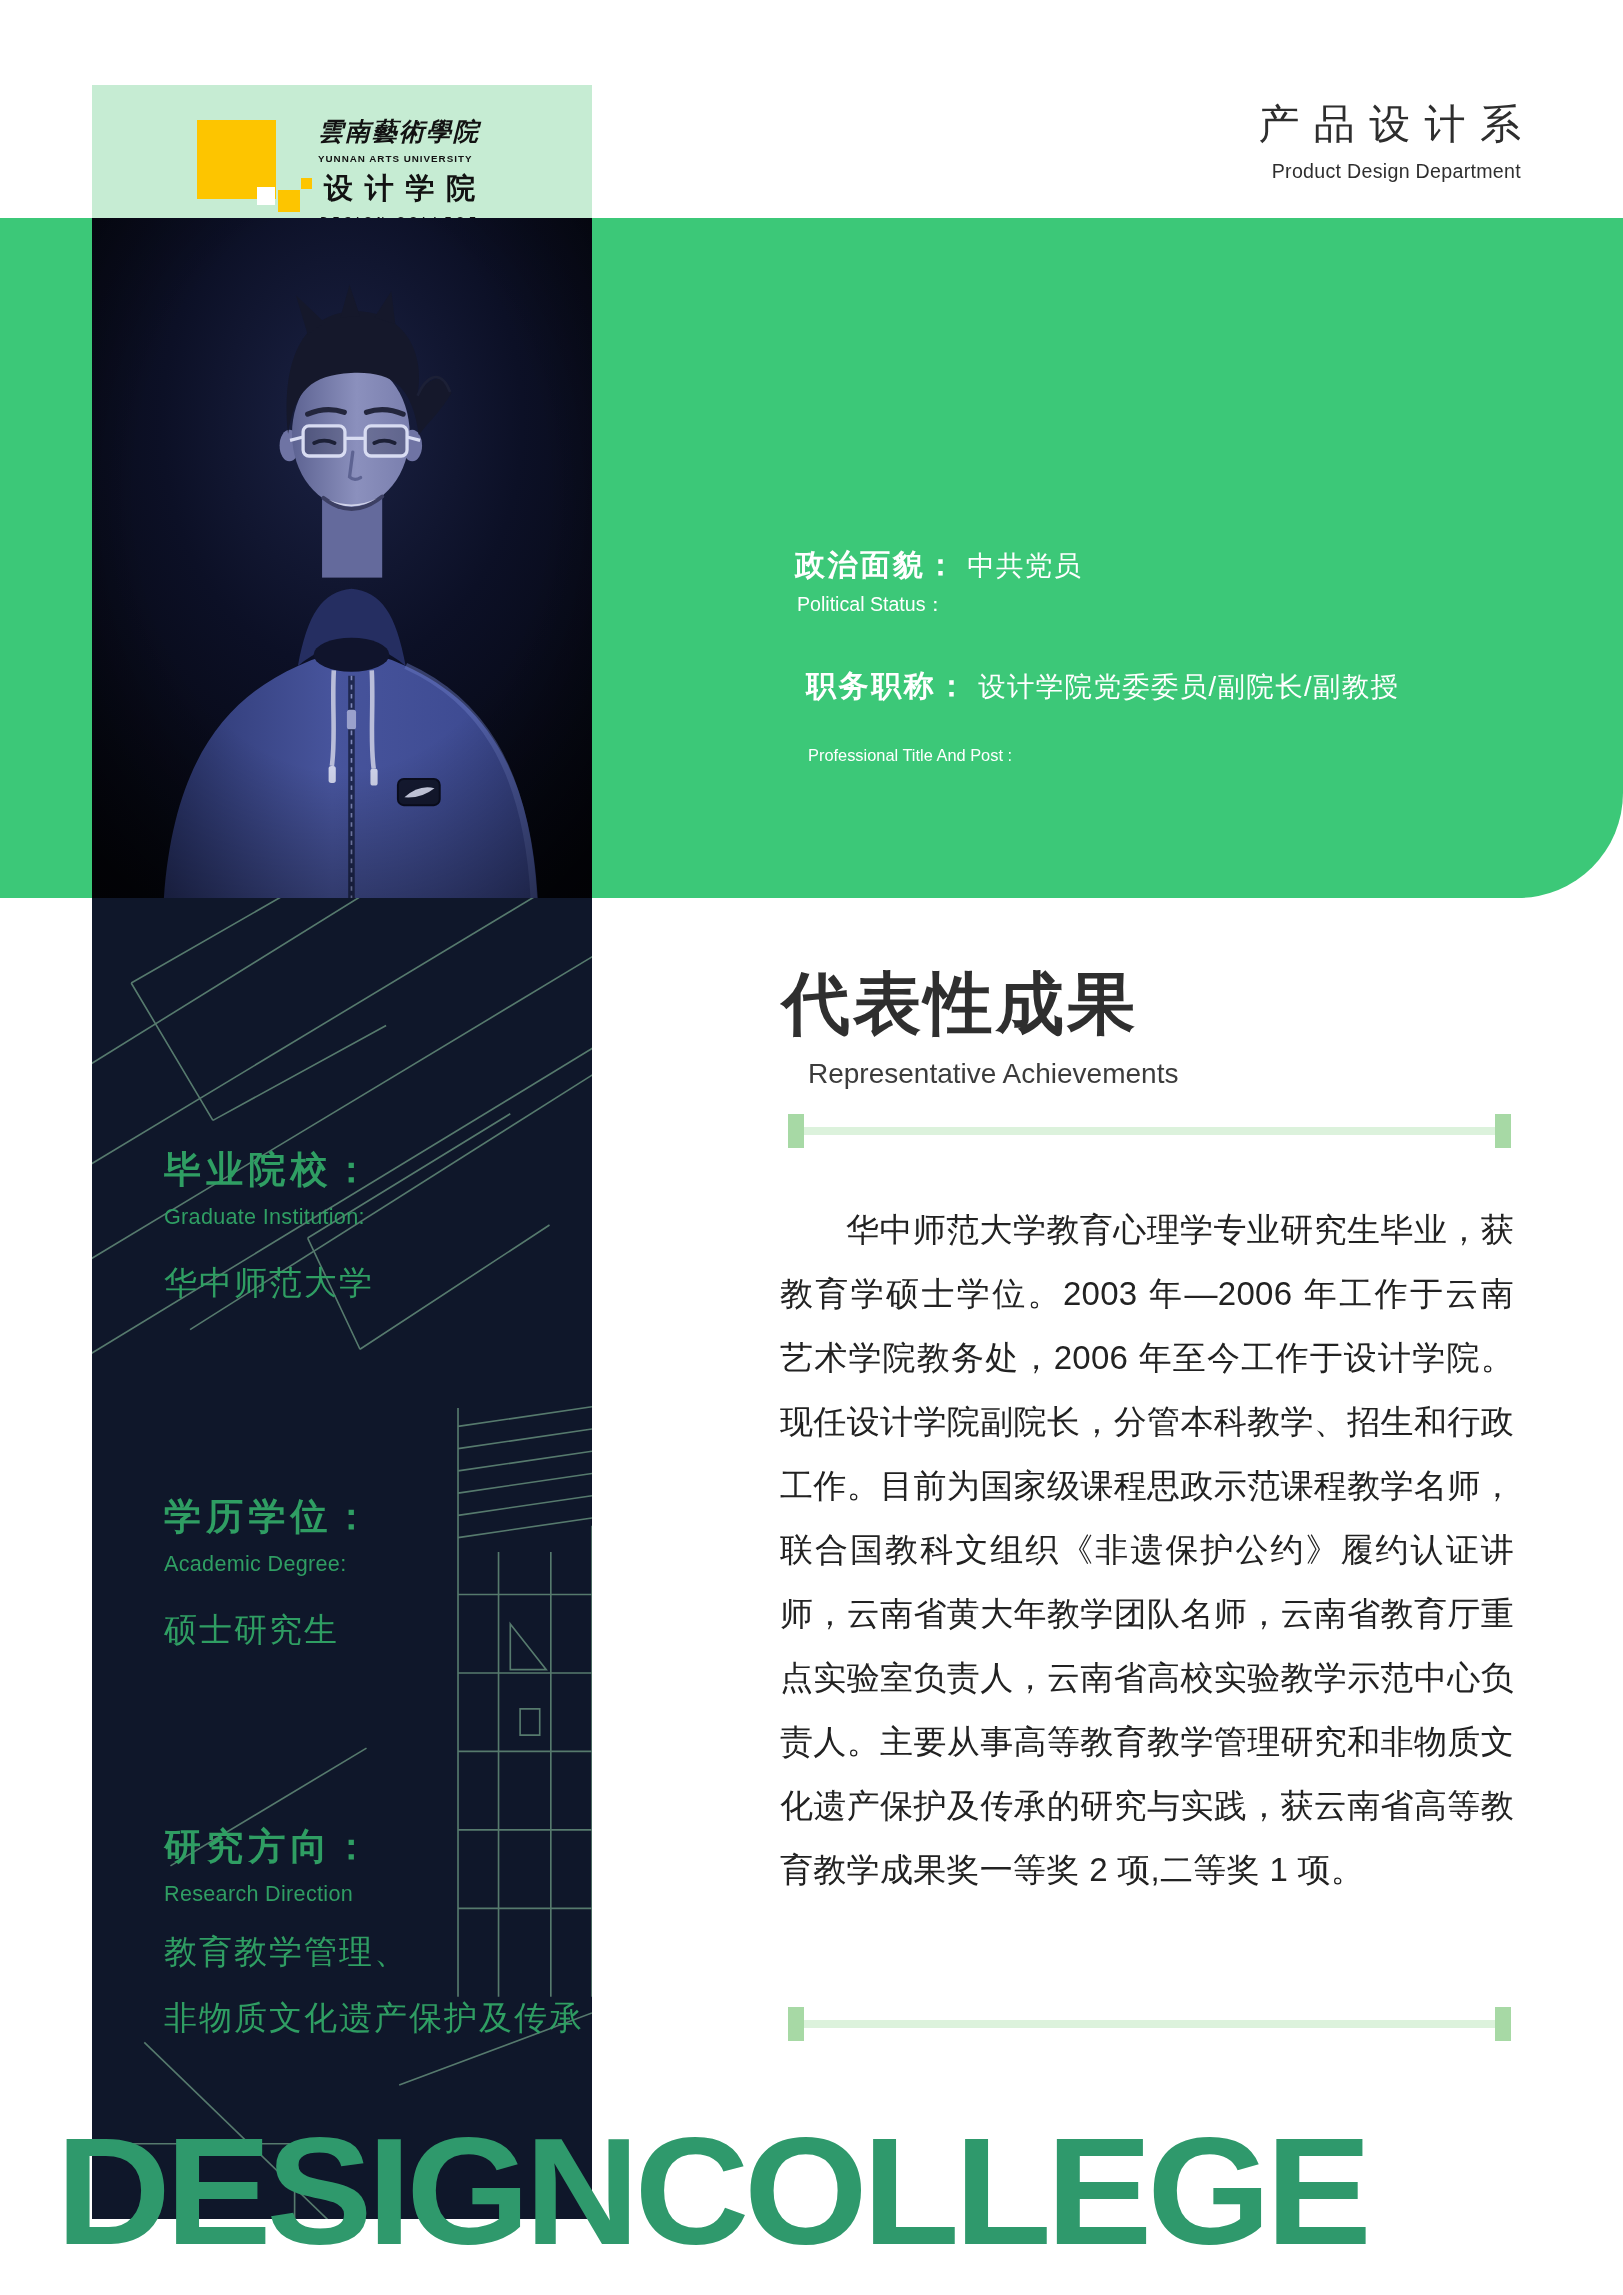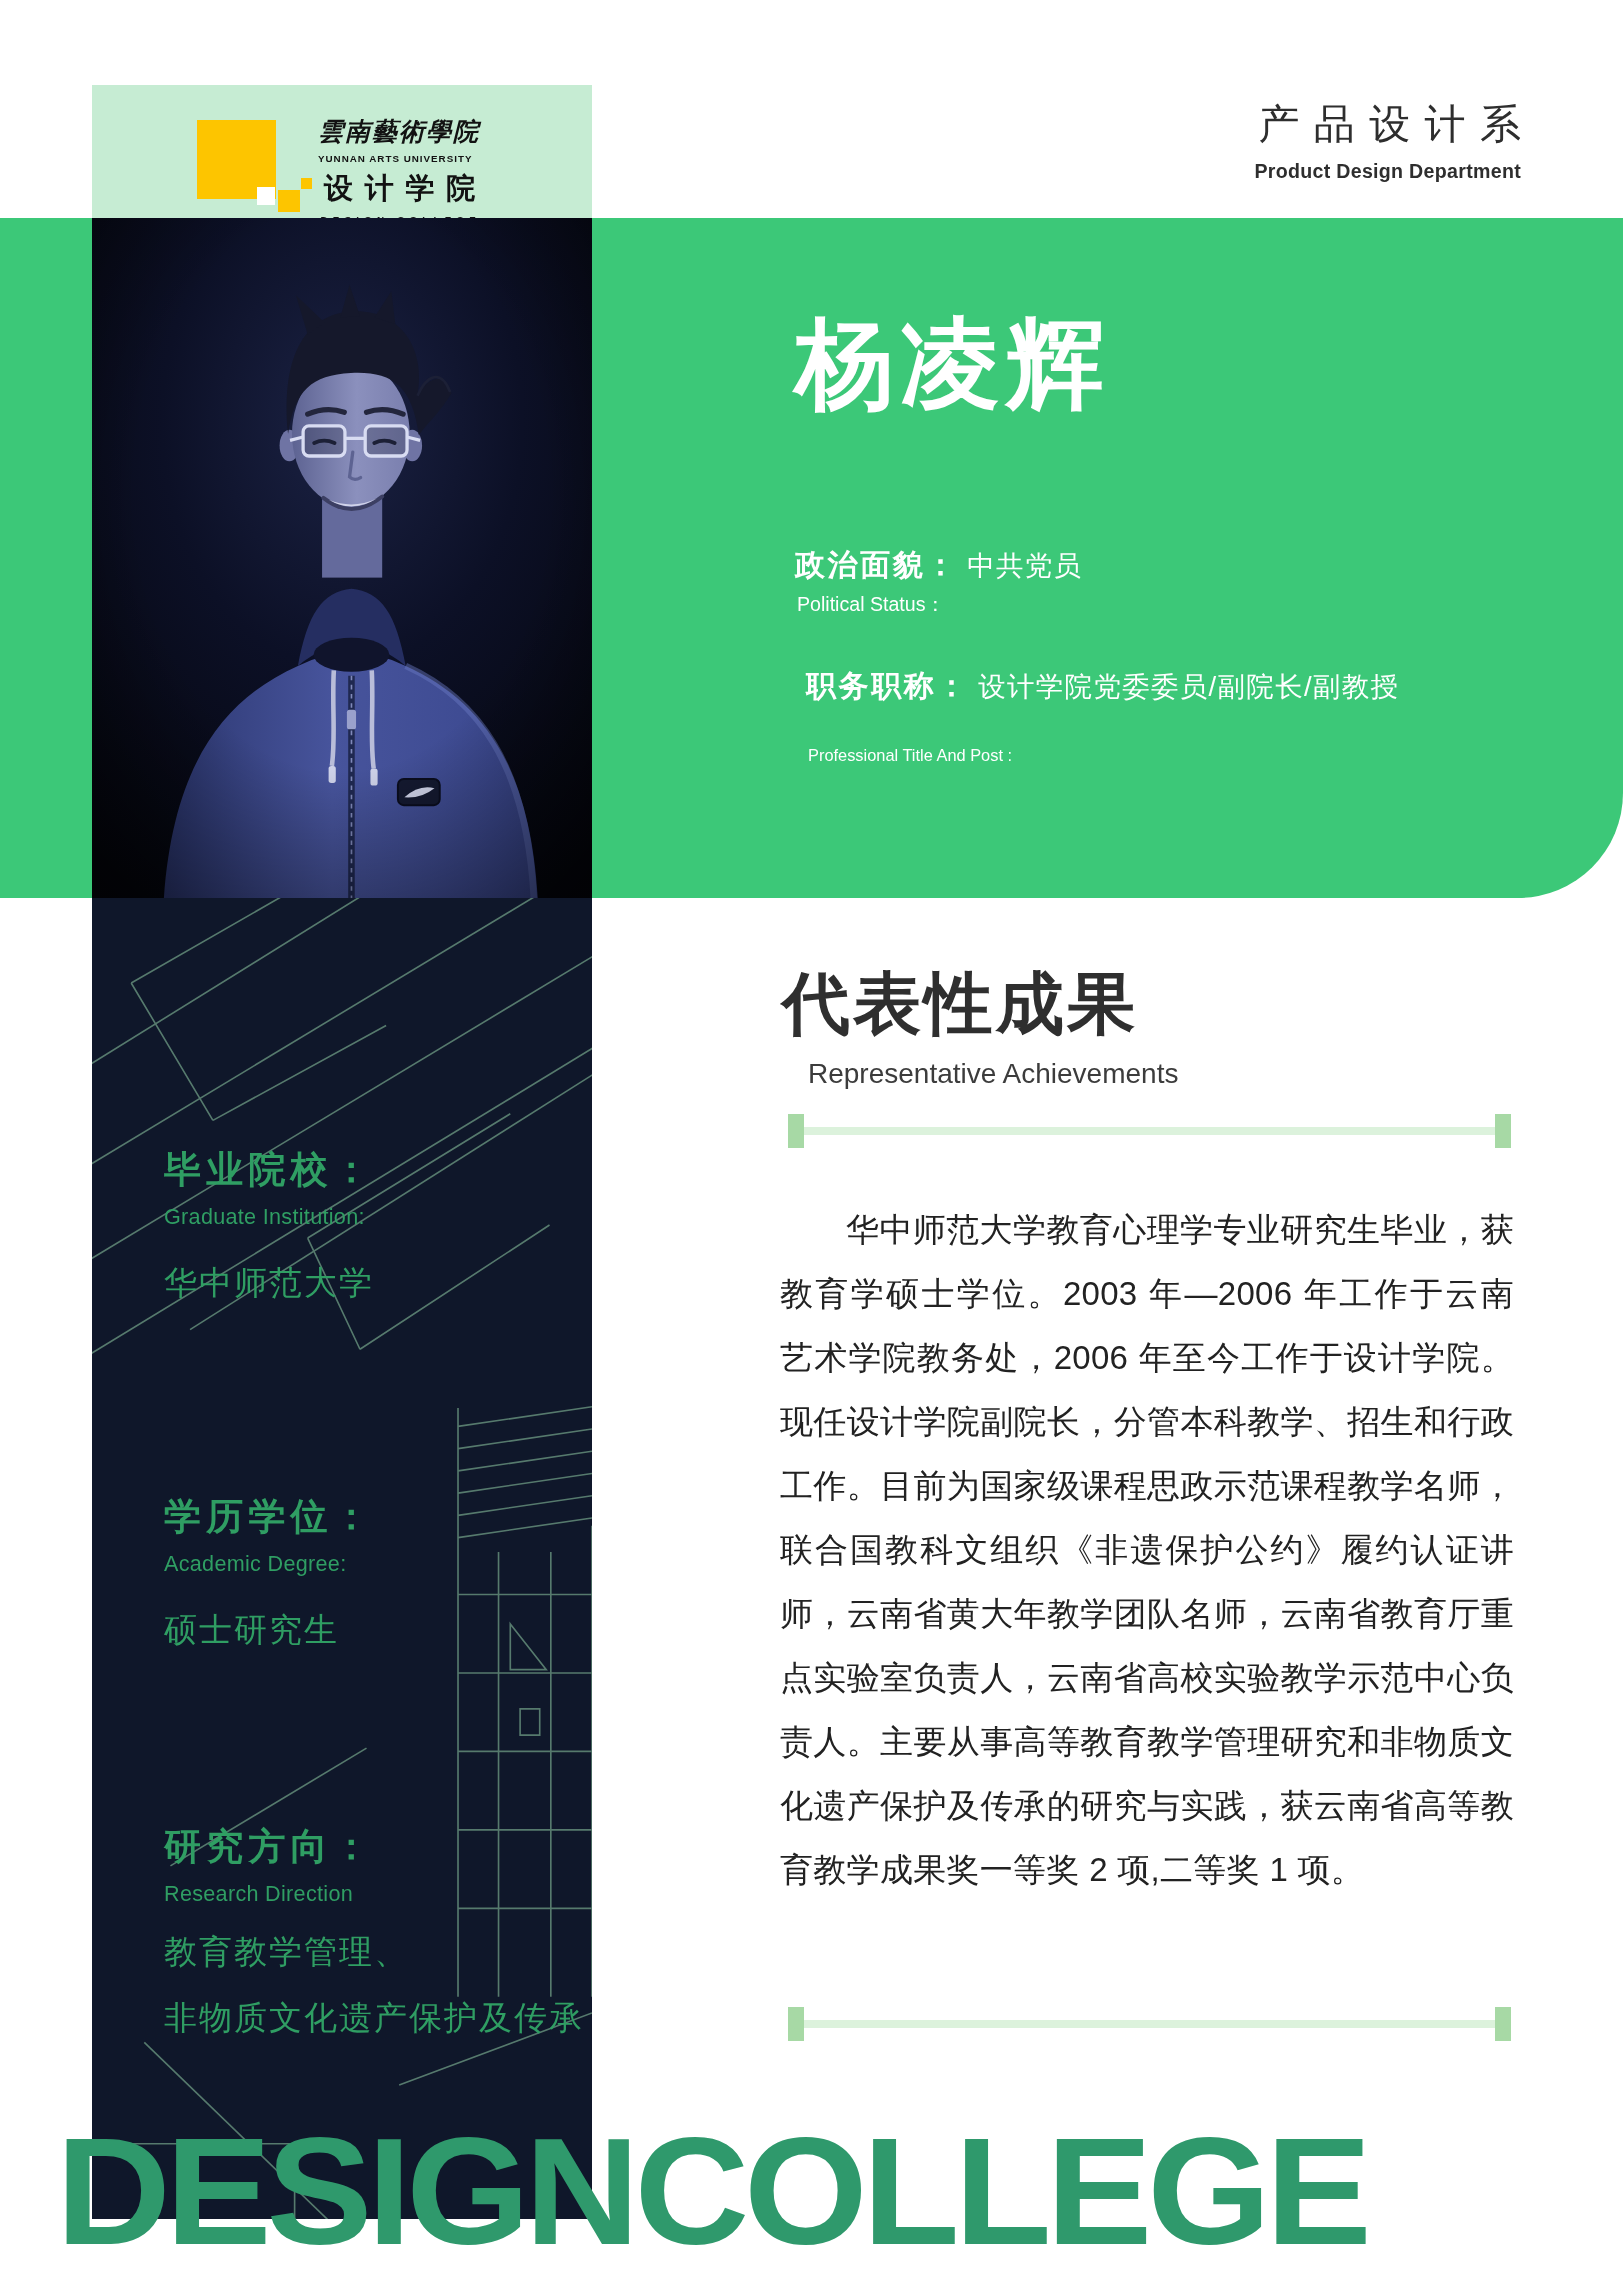--- a/index.html
+++ b/index.html
@@ -16,21 +16,21 @@
   .logo-text{position:absolute;left:226px;top:30px;width:154px;text-align:center;color:#121212;}
   .logo-cn-univ{font-family:"DejaVu Serif","Liberation Serif",serif;font-style:italic;font-weight:bold;
                 font-size:25px;letter-spacing:2px;white-space:nowrap;}
   .logo-en-univ{font-size:9.8px;font-weight:bold;letter-spacing:1px;margin-top:5.2px;white-space:nowrap;}
   .logo-cn-col{font-size:29px;font-weight:600;letter-spacing:11.8px;margin-top:5.2px;margin-left:5.9px;white-space:nowrap;}
   .logo-en-col{font-size:9.8px;font-weight:bold;letter-spacing:5.2px;margin-top:4.6px;margin-left:2.6px;white-space:nowrap;}
 
   
   .dept{position:absolute;right:102px;top:97px;text-align:right;color:#2e2e2e;}
   .dept-cn{font-size:41px;font-weight:500;letter-spacing:14.4px;margin-right:-14.4px;white-space:nowrap;}
-  .dept-en{font-size:19.6px;font-weight:700;letter-spacing:0.3px;margin-top:7.9px;white-space:nowrap;}
+  .dept-en{font-size:19.6px;font-weight:400;letter-spacing:0.3px;margin-top:7.9px;white-space:nowrap;}
 
   
   .banner{position:absolute;left:0;top:218px;width:1623px;height:680px;background:#3cc878;
           border-bottom-right-radius:105px;}
 
   
   .photo{position:absolute;left:92px;top:218px;width:500px;height:680px;overflow:hidden;}
   .photo svg{display:block;width:100%;height:100%;}
 
   
@@ -168,21 +168,20 @@
       <path d="M340 344 Q355 337 371 344" stroke="#1c2036" stroke-width="6" fill="none" stroke-linecap="round"></path>
       <path d="M432 344 Q447 337 463 344" stroke="#1c2036" stroke-width="6" fill="none" stroke-linecap="round"></path>
 
       <path d="M399 358 L394 396 Q401 403 411 397" stroke="#5d6392" stroke-width="5" fill="none" stroke-linecap="round"></path>
       <path d="M354 428 Q398 463 444 426" stroke="#3c3f63" stroke-width="6" fill="none" stroke-linecap="round"></path>
       <path d="M362 431 Q398 452 436 429 Q399 446 362 431 Z" fill="#d9dcef" opacity="0.9"></path>
       <rect width="765" height="1040" fill="url(#vig)"></rect>
     </svg>
   </div>
 
-  <div class="person-name">杨凌辉</div>
 
   <div class="field f1">
     <span class="lab">政治面貌：</span><span class="val">中共党员</span>
   </div>
   <div class="field-en f1-en">Political Status：</div>
 
   <div class="field f2">
     <span class="lab">职务职称：</span><span class="val">设计学院党委委员/副院长/副教授</span>
   </div>
   <div class="field-en f2-en">Professional Title And Post :</div>

